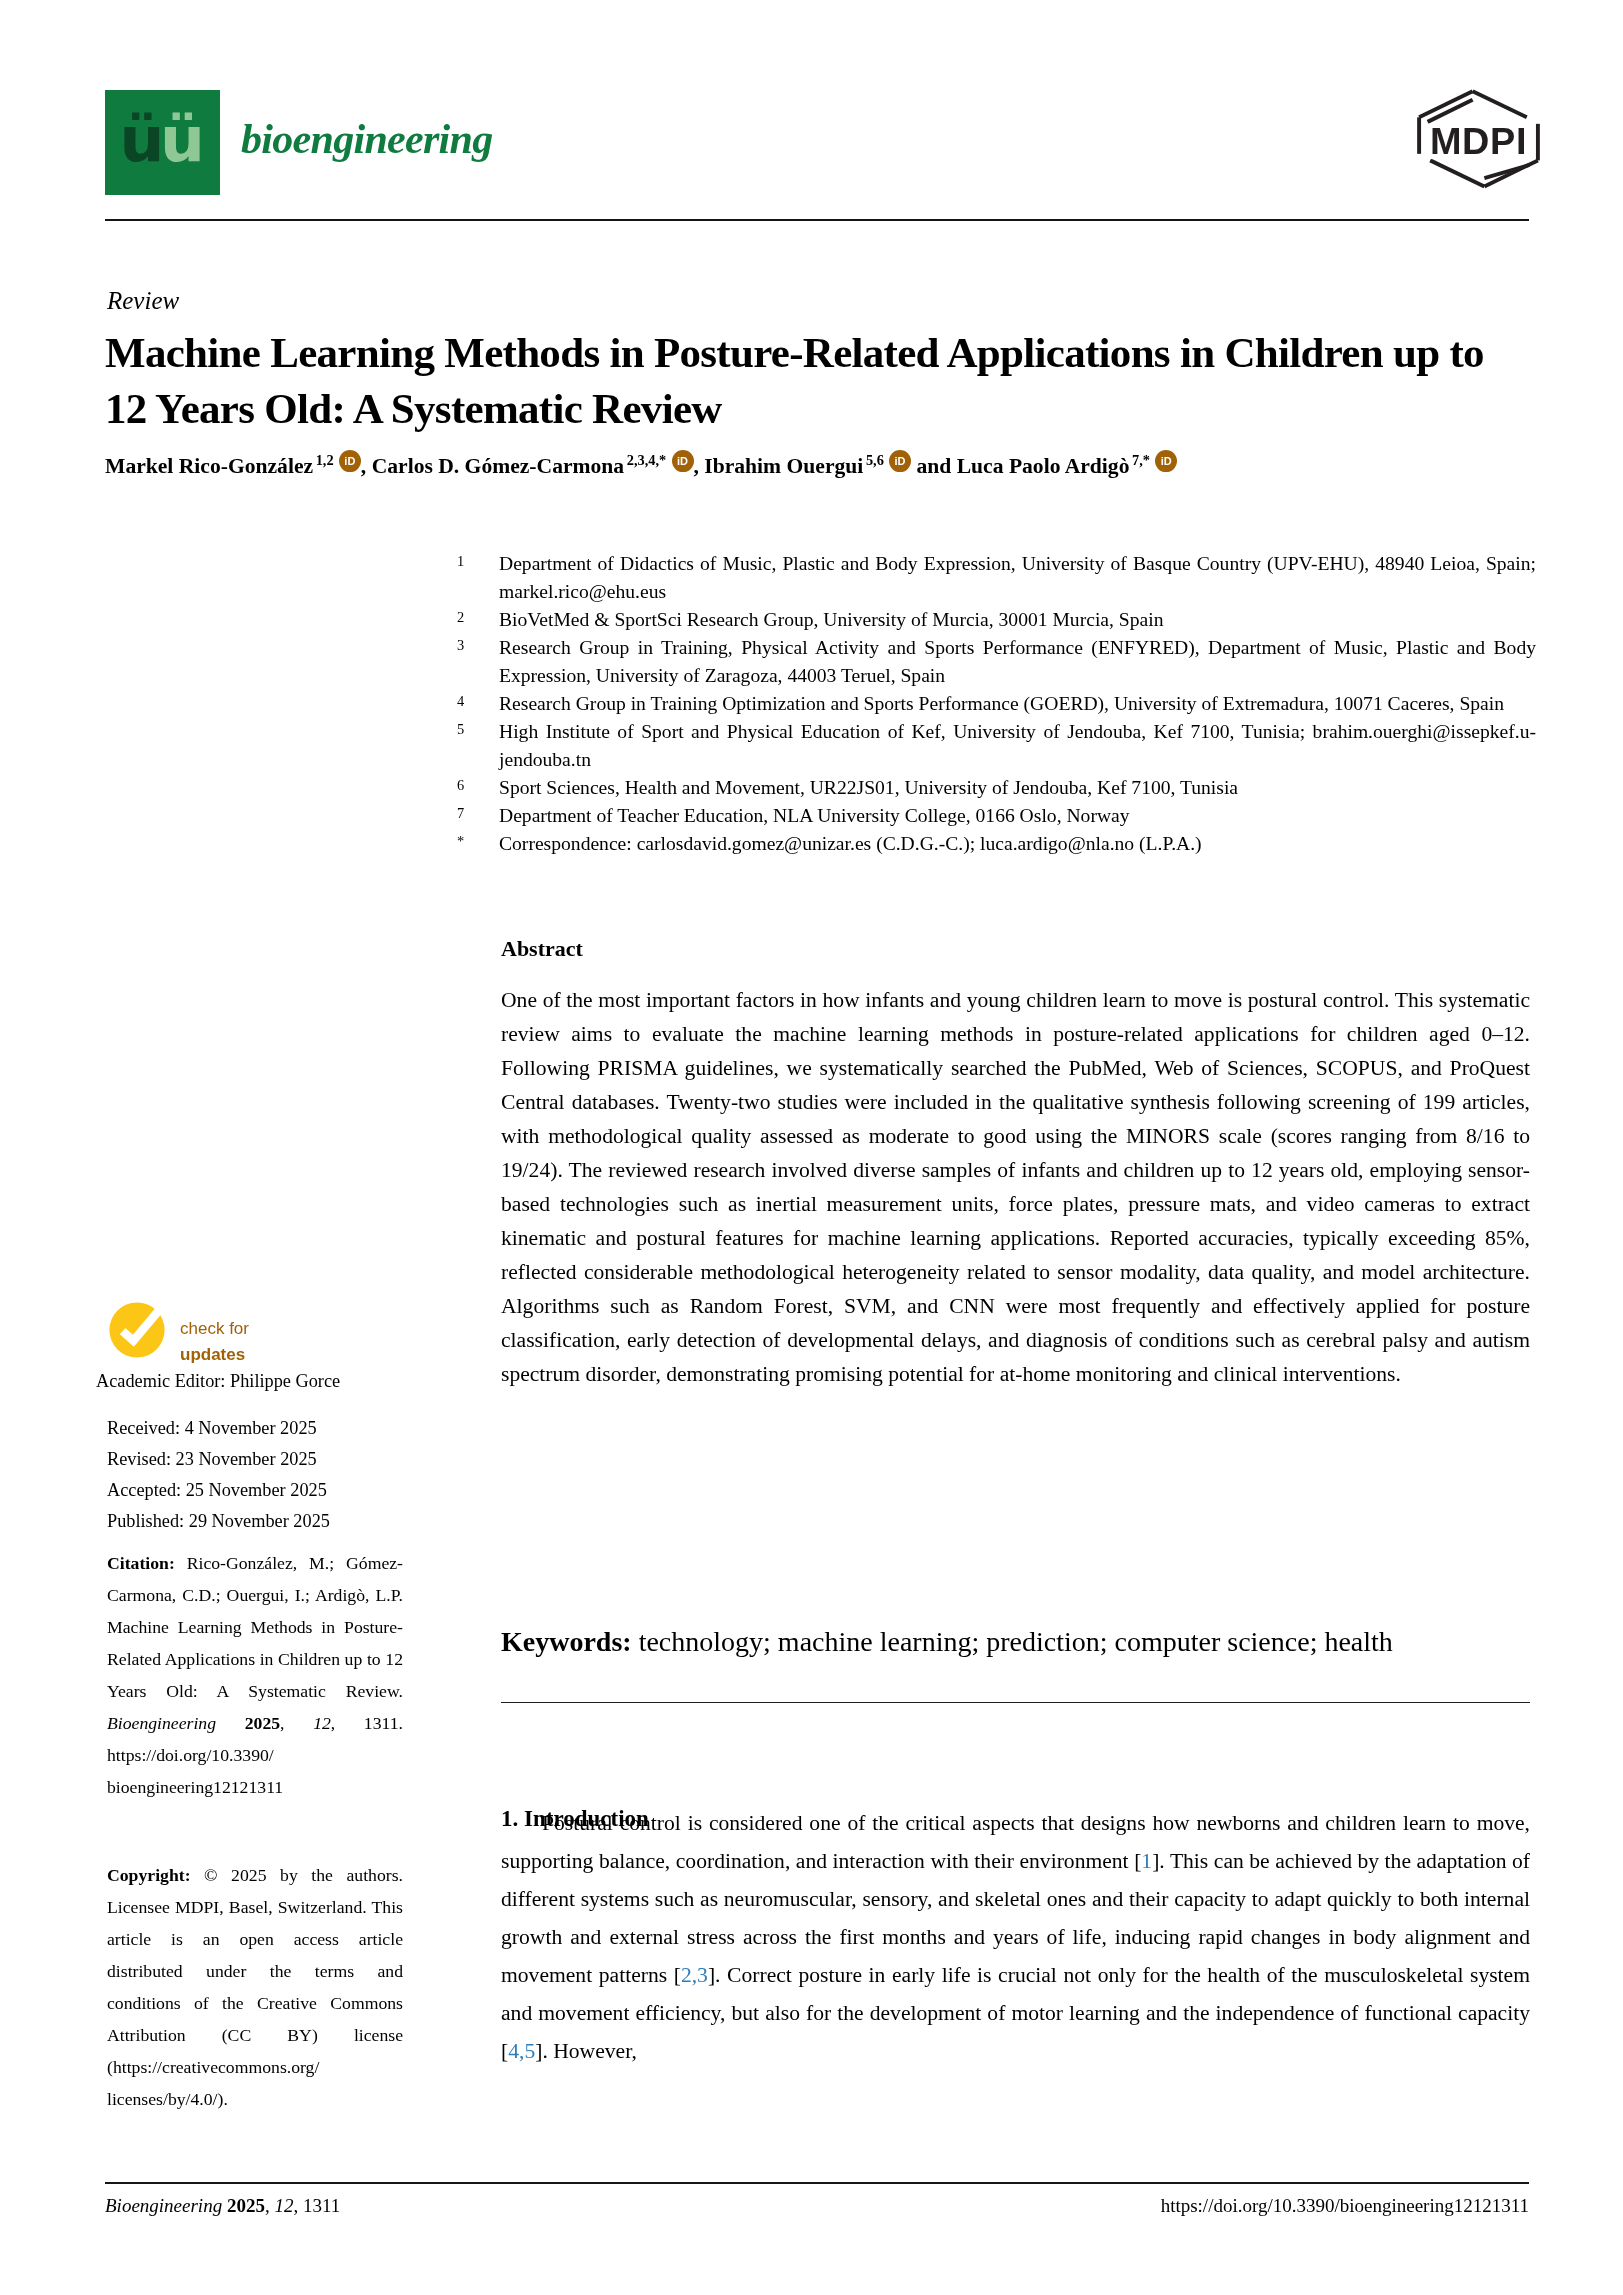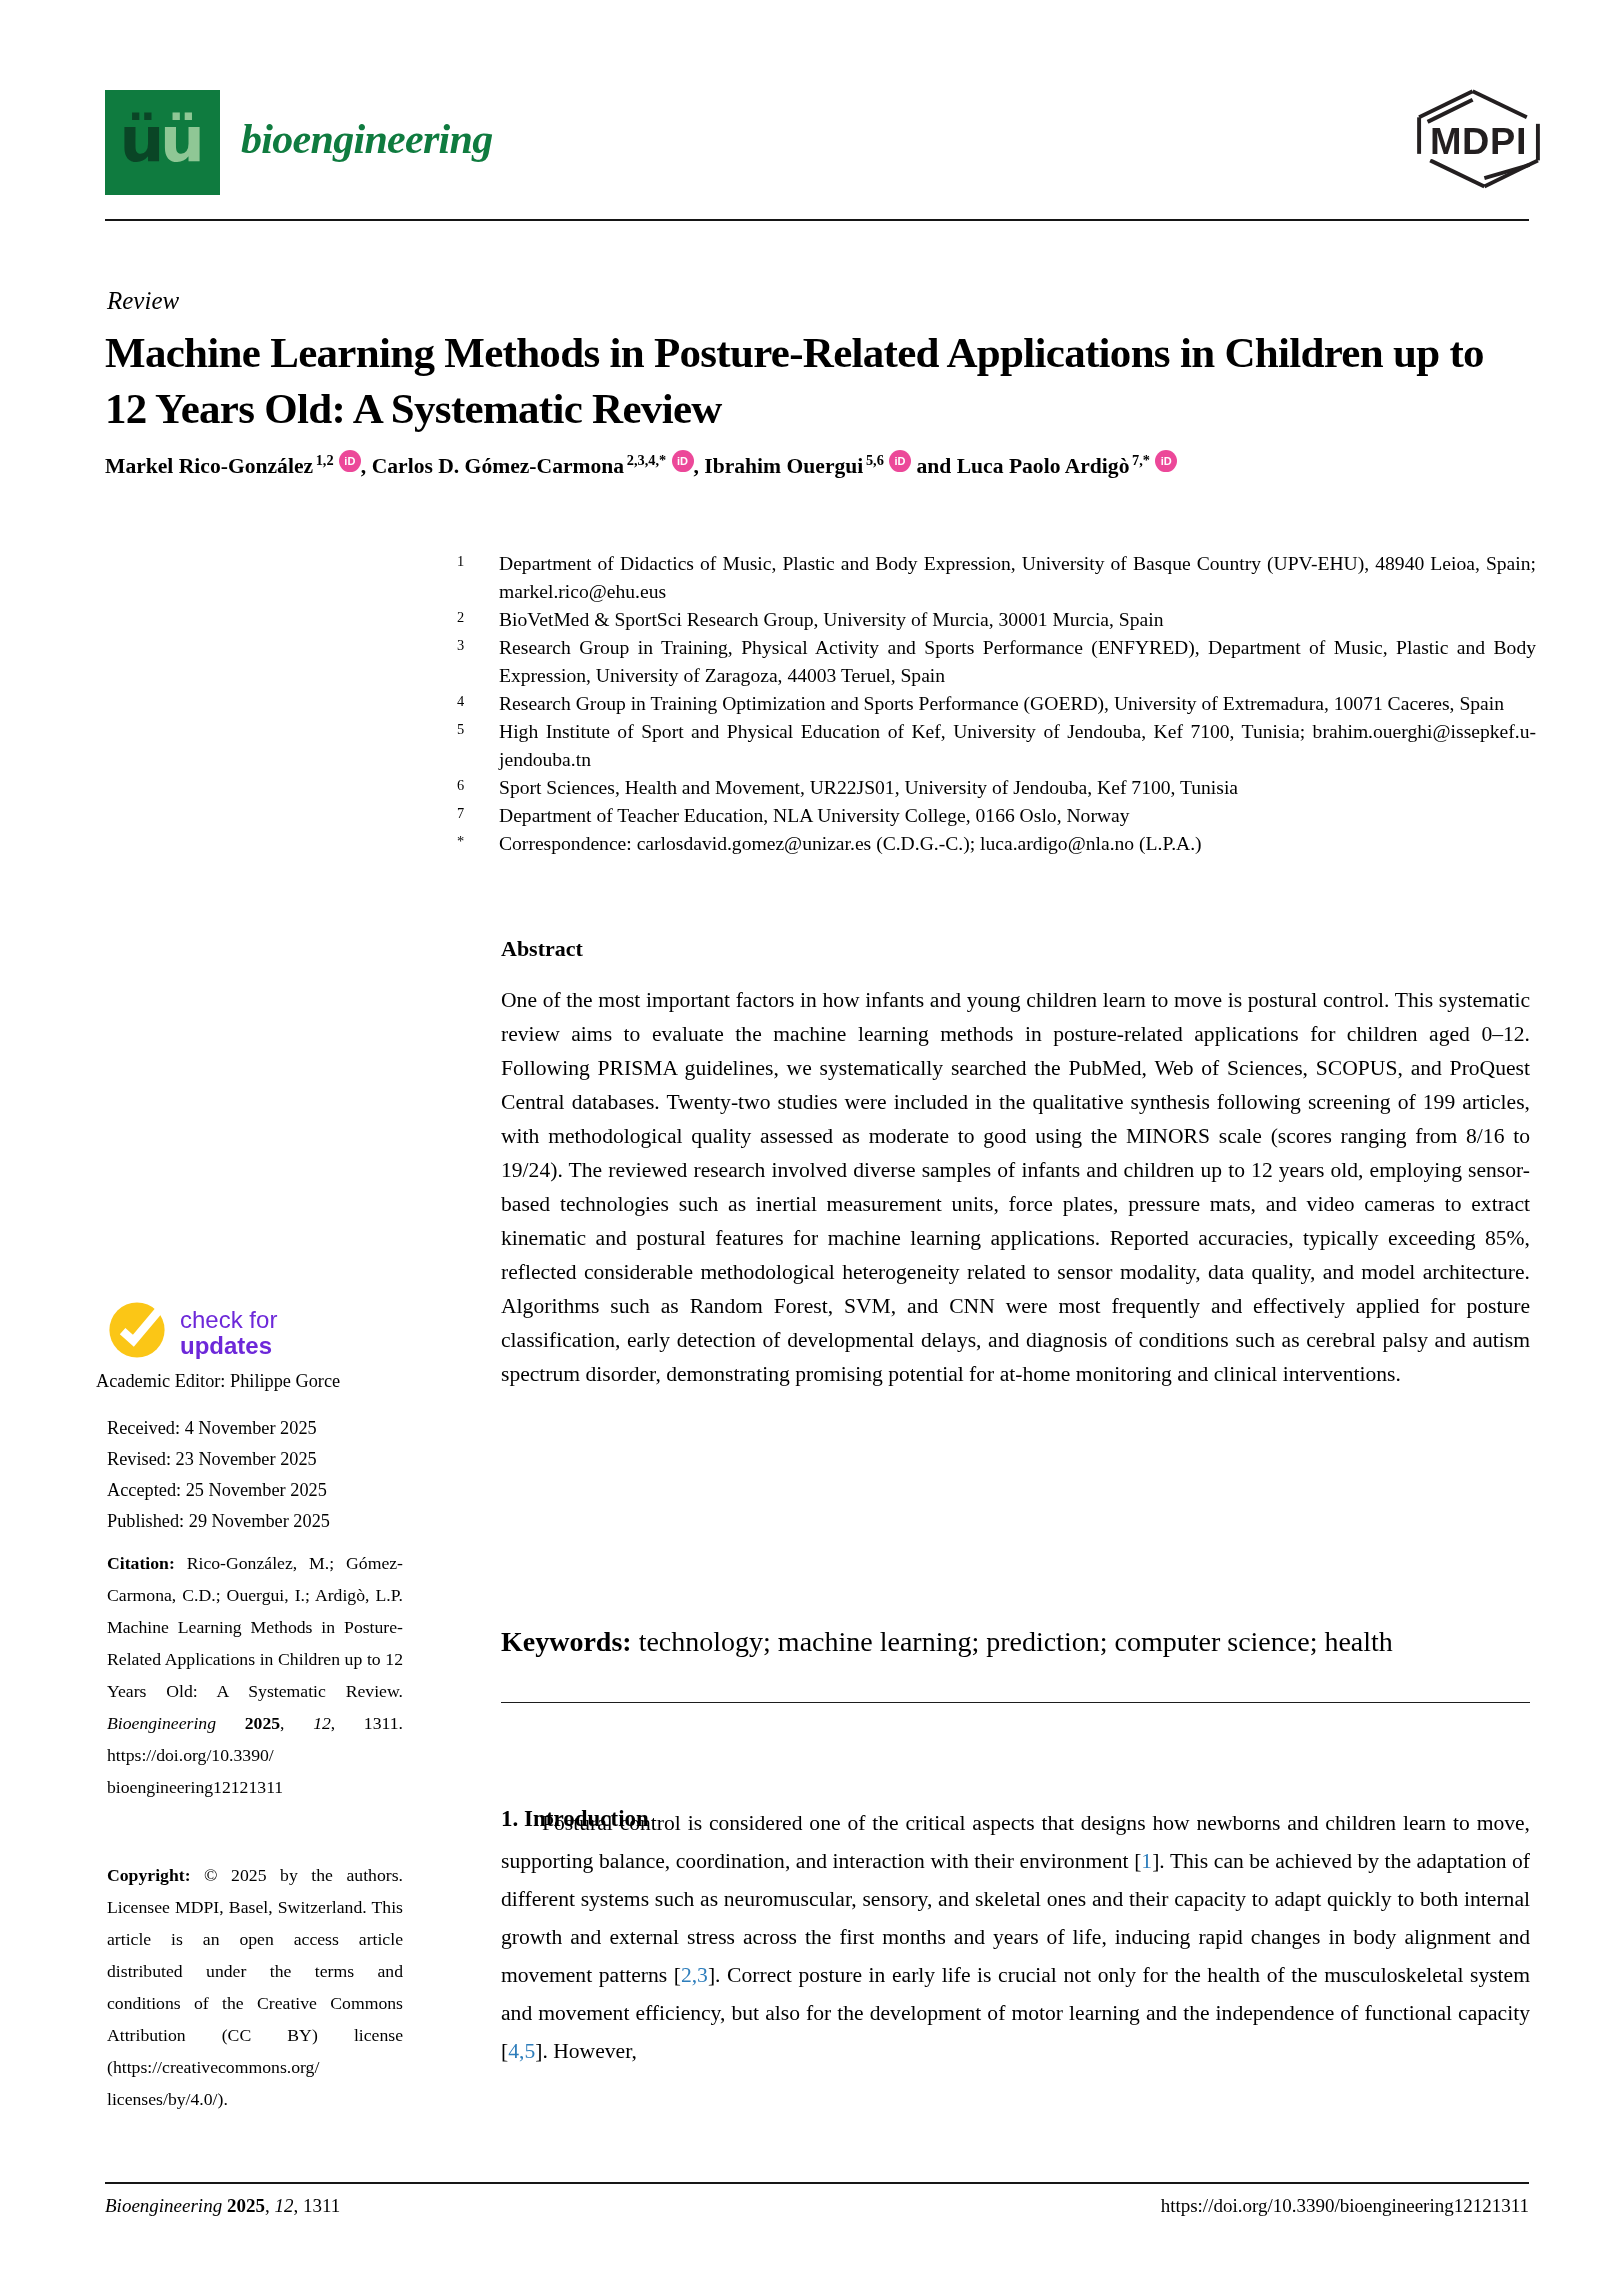--- a/index.html
+++ b/index.html
@@ -15,21 +15,21 @@
                 color:#0f7b3f;letter-spacing:-0.7px;}
   .mdpi-logo{position:absolute;left:1393px;top:82px;width:171px;height:115px;}
   .header-rule{position:absolute;left:105px;top:219px;width:1424px;height:2px;background:#161616;}
 
   
   .review-label{position:absolute;left:107px;top:287px;font-size:25px;font-style:italic;}
   .title{position:absolute;left:105px;top:325px;width:1430px;font-size:43px;font-weight:bold;
          line-height:56px;letter-spacing:-0.7px;}
   .authors{position:absolute;left:105px;top:452px;width:1440px;font-size:21.6px;font-weight:bold;white-space:nowrap;}
   .authors sup{font-size:14.4px;font-weight:bold;margin-left:2.6px;}
-  .orcid{display:inline-block;width:22px;height:22px;border-radius:50%;background:#ec4899;color:#fff;
+  .orcid{display:inline-block;width:22px;height:22px;border-radius:50%;background:#a16207;color:#fff;
          font-family:"Liberation Sans",sans-serif;font-weight:bold;font-size:11px;line-height:22px;
          text-align:center;margin-left:5.2px;transform:translateY(-7.9px);}
 
   
   .affiliations{position:absolute;left:457px;top:550px;width:1079px;}
   .aff-row{display:flex;}
   .aff-marker{flex:none;width:42px;font-size:14.4px;padding-top:3.3px;}
   .aff-text{flex:1;font-size:19.6px;line-height:28px;text-align:justify;}
 
   
@@ -41,22 +41,22 @@
 
   
   .intro-heading{position:absolute;left:501px;top:1759px;font-size:23px;font-weight:bold;margin-top:47px;}
   .intro-body{position:absolute;left:501px;top:1804px;width:1029px;font-size:21.6px;line-height:38px;
               text-align:justify;text-indent:41px;}
   .cite{color:#2d7dbb;}
 
   
   .badge{position:absolute;left:107px;top:1300px;width:275px;height:60px;cursor:pointer;}
   .badge-circle{position:absolute;left:0;top:0;width:60px;height:60px;}
-  .badge-text{position:absolute;left:73px;top:7px;font-family:"Liberation Sans",sans-serif;
-              font-size:24px;line-height:26px;color:#6d28d9;}
+  .badge-text{position:absolute;left:73px;top:16px;font-family:"Liberation Sans",sans-serif;
+              font-size:17px;line-height:26px;color:#a16207;}
   .badge-text .b2{font-weight:bold;}
   .academic-editor{position:absolute;left:96px;top:1371px;width:308px;font-size:18.3px;}
   .dates{position:absolute;left:107px;top:1413px;width:308px;font-size:18.3px;line-height:31px;}
   .side-par{position:absolute;left:107px;width:296px;font-size:17.7px;line-height:32px;text-align:justify;margin:0;}
   .citation-block{top:1547px;}
   .copyright-block{top:1859px;}
   .nb{display:inline-block;}
 
   
   .footer-rule{position:absolute;left:105px;top:2182px;width:1424px;height:2px;background:#161616;}

